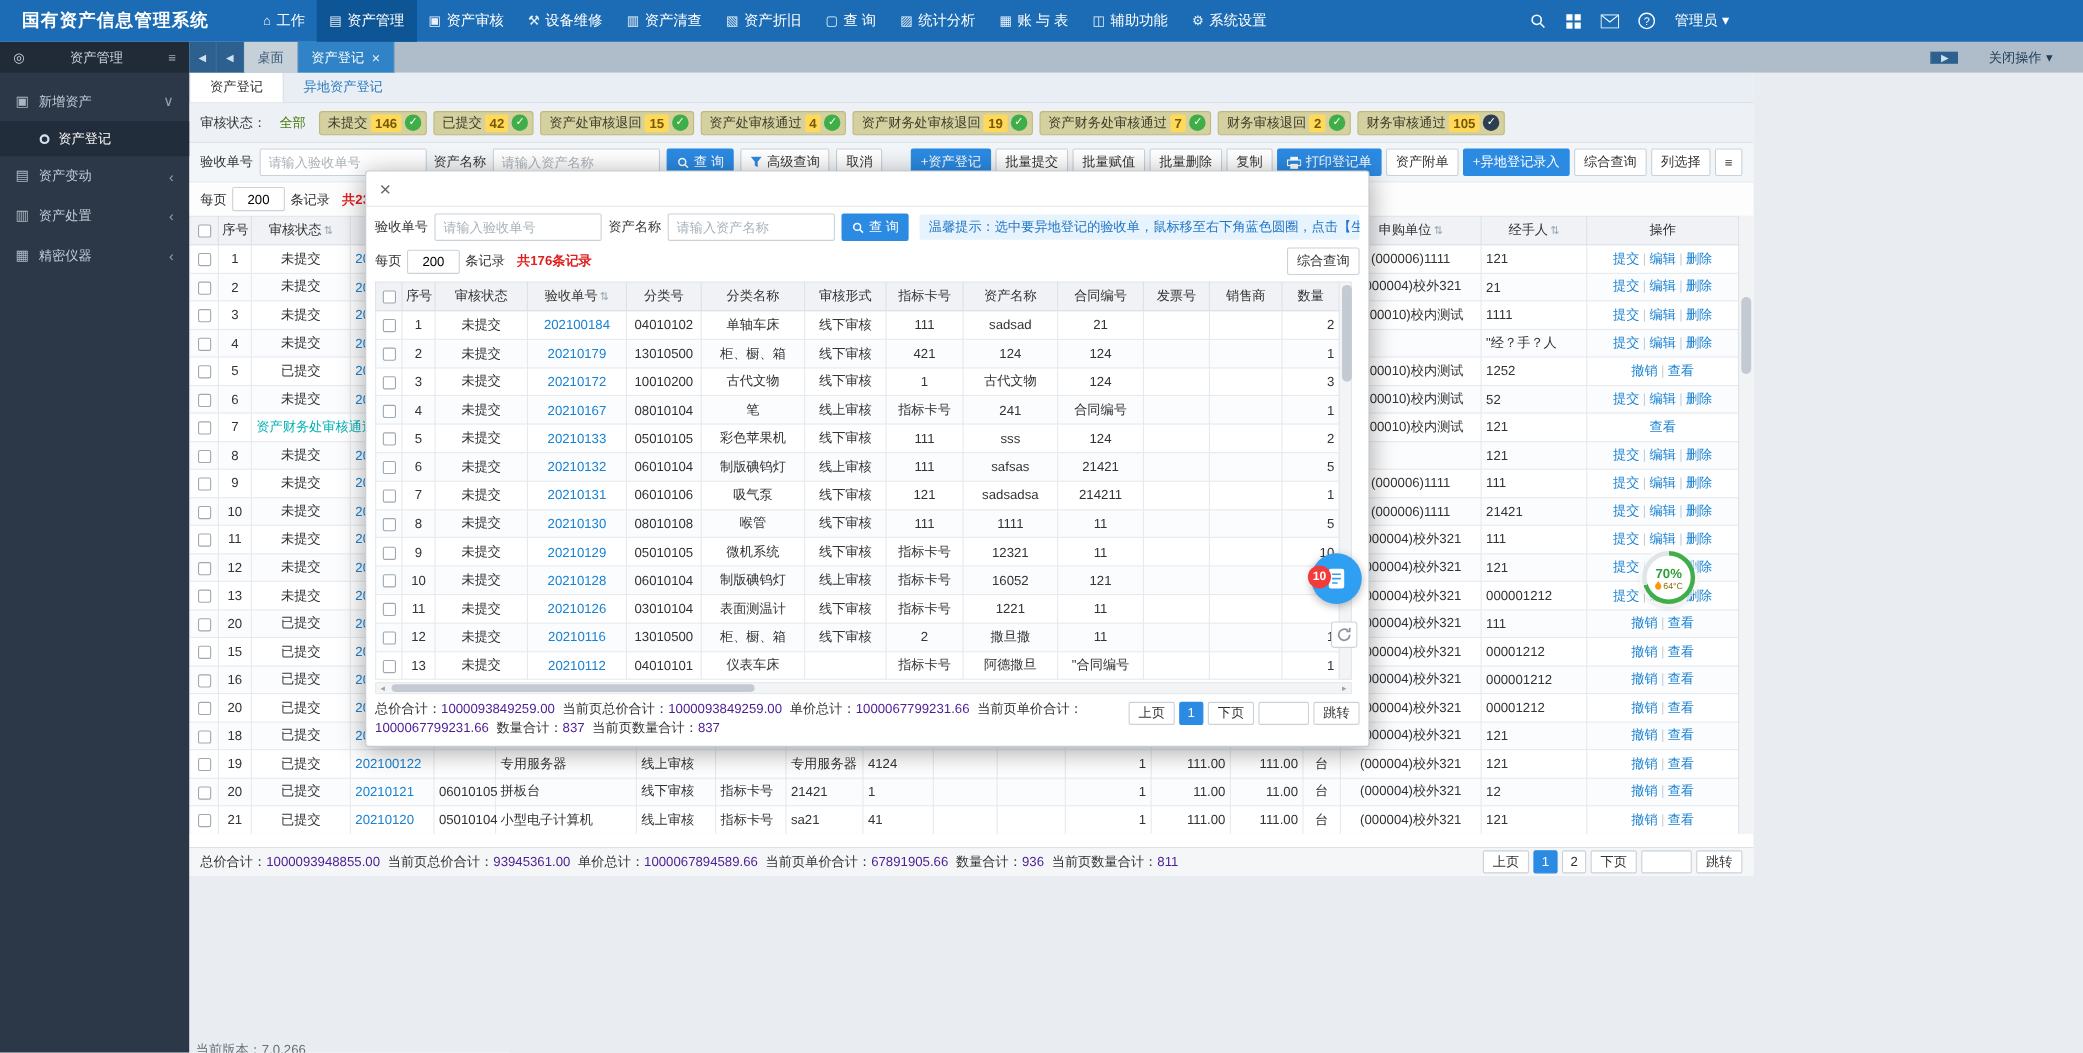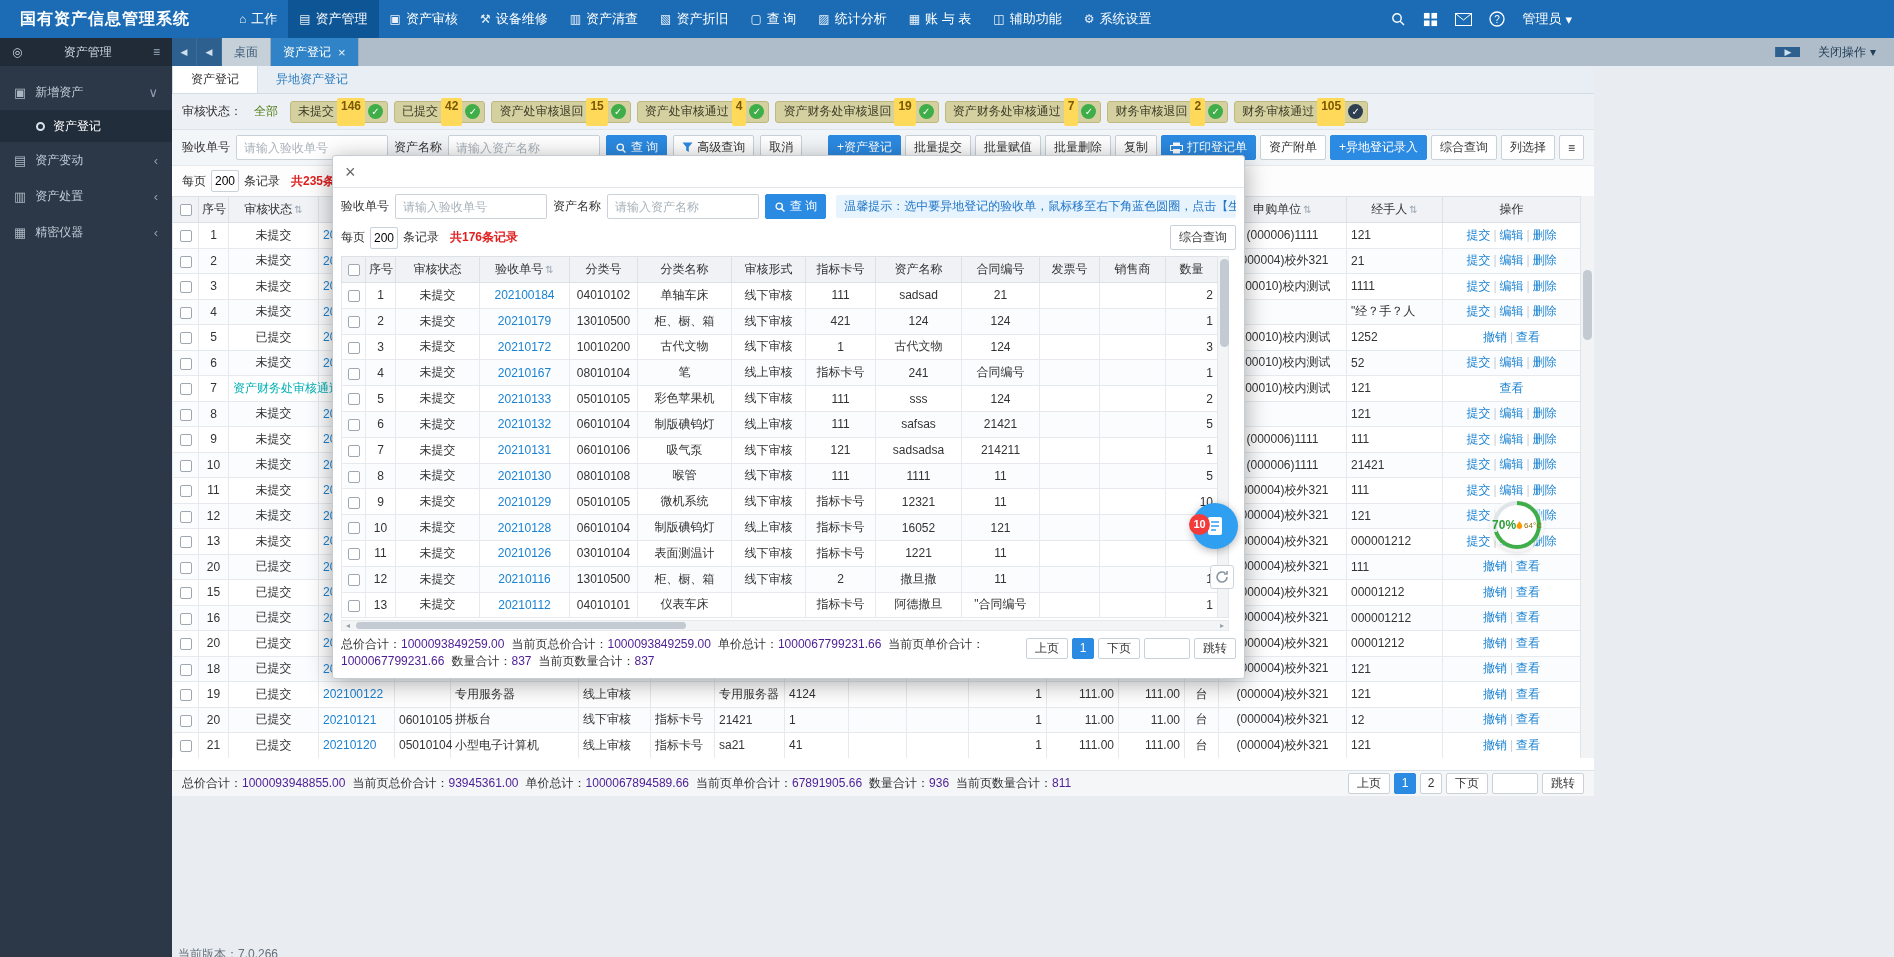--- a/index.html
+++ b/index.html
@@ -19,21 +19,21 @@
 #nav-user{display:flex;align-items:center;gap:4px;font-size:13px;cursor:pointer}
 
 #tabstrip{position:absolute;left:172px;top:38px;right:0;height:28px;background:#aebdc9;display:flex;align-items:stretch;z-index:9}
 .ts-btn{width:25px;background:#2d608f;color:#cfe0ee;display:flex;align-items:center;justify-content:center;font-size:9px;border-right:1px solid #3a6d9c;cursor:pointer}
 #ts-tabs{display:flex}
 .ts-tab{display:flex;align-items:center;gap:7px;padding:0 12px;background:#c6d0d9;color:#3a5a77;border-right:1px solid #9aabb9;font-size:12px;cursor:pointer;white-space:nowrap}
 .ts-tab.active{background:#2f83c6;color:#fff}
 .ts-close{font-size:13px;opacity:.9;cursor:pointer}
 #ts-right{margin-left:auto;display:flex;align-items:center}
 #ts-right .ts-btn{border-left:1px solid #3a6d9c;border-right:none}
-#ts-close-menu{display:flex;align-items:center;gap:4px;padding:0 18px;color:#223e58;font-size:12px;cursor:pointer;white-space:nowrap}
+#ts-close-menu{display:flex;align-items:center;gap:4px;padding:0 28px;color:#223e58;font-size:12px;cursor:pointer;white-space:nowrap}
 
 #sidebar{position:absolute;left:0;top:38px;bottom:0;width:172px;background:#2c3847;z-index:8}
 #sb-header{height:28px;background:#212b38;color:#cdd6e0;display:flex;align-items:center;padding:0 12px;gap:8px}
 #sb-header .t{flex:1;text-align:center}
 #sb-header .hm{color:#9fb0c2;cursor:pointer}
 #sb-menu{padding-top:8px}
 .sb-group{height:36px;display:flex;align-items:center;gap:9px;padding:0 14px;color:#c2ccd8;cursor:pointer}
 .sb-group .g{font-size:13px;opacity:.85}
 .sb-group .lbl{flex:1}
 .sb-chev{color:#8fa0b3;font-size:13px}
@@ -41,32 +41,32 @@
 .sb-bullet{width:9px;height:9px;border:2px solid #d7e2ec;border-radius:50%}
 
 #panel{position:absolute;left:172px;top:66px;width:1422px;height:730px;background:#fff;z-index:5}
 #subtabs{position:absolute;left:0;top:0;width:100%;height:28px;background:#e8eef3;border-bottom:1px solid #d4dce3;display:flex}
 .subtab{padding:0 18px;line-height:27px;color:#2b7bc0;cursor:pointer;white-space:nowrap}
 .subtab.active{background:#fff;color:#333;border-left:1px solid #d4dce3;border-right:1px solid #d4dce3}
 #filter-row{position:absolute;left:0;top:28px;width:100%;height:36px;background:#edf1f6;border-bottom:1px solid #dde4ea;display:flex;align-items:center;padding-left:10px;gap:6px;white-space:nowrap}
 #filter-chips{display:flex;align-items:center;gap:6px}
 .chip{display:inline-flex;align-items:center;height:22px;background:#d5d0a0;border:1px solid #bfb97e;border-radius:3px;padding:0 4px 0 7px;gap:3px;cursor:pointer;color:#3c3c28}
 .chip.plain{background:none;border:none;color:#4d7c0f;padding:0 6px}
-.chip .cnt{background:#ffd95a;color:#7a5800;border-radius:2px;padding:0 4px;height:28px;line-height:16px;font-weight:bold}
+.chip .cnt{background:#ffd95a;color:#7a5800;border-radius:2px;padding:0 4px;height:16px;line-height:16px;font-weight:bold}
 .chip .chk{width:15px;height:15px;border-radius:50%;background:#3fae49;color:#fff;font-size:10px;line-height:15px;text-align:center}
 .chip .chk.dark{background:#2c3e50}
 #search-row{position:absolute;left:0;top:64px;width:100%;height:36px;display:flex;align-items:center;padding:0 10px;gap:6px;background:#f3f6f9;border-bottom:1px solid #e3e9ee}
 .f-label{color:#333;white-space:nowrap}
 .txt{height:25px;border:1px solid #c9d2d9;border-radius:2px;background:#fff;padding:0 7px;width:152px;font-size:12px;color:#333}
 .txt::placeholder{color:#a9b2ba}
 .btn{height:25px;display:inline-flex;align-items:center;gap:4px;padding:0 8px;border-radius:2px;background:#fff;border:1px solid #c9d2d9;color:#333;cursor:pointer;font-size:12px;white-space:nowrap}
 .btn.primary{background:#2b8ae2;border-color:#2b8ae2;color:#fff}
 #toolbar{margin-left:auto;display:flex;gap:4px;align-items:center}
 #pagesize-row{position:absolute;left:0;top:100px;width:100%;height:30px;display:flex;align-items:center;padding-left:10px;gap:5px;background:#fdfdfe}
-.ps-input{width:28px;height:22px;border:1px solid #c9d2d9;border-radius:2px;text-align:center;font-size:12px}
+.ps-input{width:48px;height:22px;border:1px solid #c9d2d9;border-radius:2px;text-align:center;font-size:12px}
 .red{color:#e01f1f}
 .bold{font-weight:bold}
 
 #table-wrap{position:absolute;left:0;top:130px;width:1408px;height:562px;overflow:hidden}
 table{border-collapse:collapse;table-layout:fixed;background:#fff}
 #main-table{width:1408px}
 th{height:26px;background:#f0f2f5;border:1px solid #dbe1e7;font-weight:normal;color:#333;text-align:center;padding:0 3px;white-space:nowrap}
 td{height:25.5px;border:1px solid #e6eaee;padding:0 4px;white-space:nowrap;color:#333}
 #modal-table td{height:25.8px}
 tr.even td{background:#fafcfe}
@@ -103,21 +103,21 @@
 #m-hscroll{margin-top:2px;height:11px;background:#f3f4f6;position:relative;border:1px solid #e7eaec;width:888px}
 #m-hscroll .hthumb{position:absolute;left:14px;top:1px;height:7px;width:330px;background:#c3cad1;border-radius:4px}
 #m-hscroll .ar{position:absolute;top:0;width:12px;height:9px;color:#98a2ab;font-size:8px;text-align:center;line-height:10px}
 #m-footer{margin-top:5px;position:relative;padding-right:230px;line-height:17px}
 #m-footer .pg{position:absolute;right:0;top:2px;margin-left:0}
 
 #gen-circle{position:absolute;left:1192px;top:503px;width:46px;height:46px;border-radius:50%;background:#2f9ff2;z-index:60;display:flex;align-items:center;justify-content:center;box-shadow:0 2px 8px rgba(0,0,0,.3);cursor:pointer}
 #gen-badge{position:absolute;left:-3px;top:11px;min-width:21px;height:21px;border-radius:50%;background:#f23c3c;color:#fff;font-size:11px;line-height:21px;text-align:center;font-weight:bold}
 #refresh-btn{position:absolute;left:1210px;top:565px;width:24px;height:24px;background:#fff;border:1px solid #cdd3d8;border-radius:3px;z-index:60;display:flex;align-items:center;justify-content:center;cursor:pointer}
 #temp-widget{position:absolute;left:1493px;top:501px;width:48px;height:48px;border-radius:50%;z-index:70;background:conic-gradient(#3fae49 0 252deg,#dfe5e8 252deg 360deg);box-shadow:0 0 0 3px rgba(255,255,255,.65),0 2px 6px rgba(0,0,0,.25)}
-#temp-inner{position:absolute;inset:4px;background:#fff;border-radius:50%;display:flex;align-items:center;justify-content:center}
+#temp-inner{position:absolute;inset:4px;background:#fff;border-radius:50%;display:flex;flex-direction:column;align-items:center;justify-content:center}
 #temp-pct{color:#2e9e3a;font-weight:bold;font-size:12px}
 #temp-val{display:flex;align-items:center;font-size:8px;color:#8a6d00;gap:1px}
 #watermark{position:absolute;left:1386px;top:726px;z-index:4;color:rgba(130,135,140,.5);font-size:15px}
 </style>
 </head>
 <body>
 
 <div id="navbar">
   <div id="brand">国有资产信息管理系统</div>
   <div id="nav-items">

